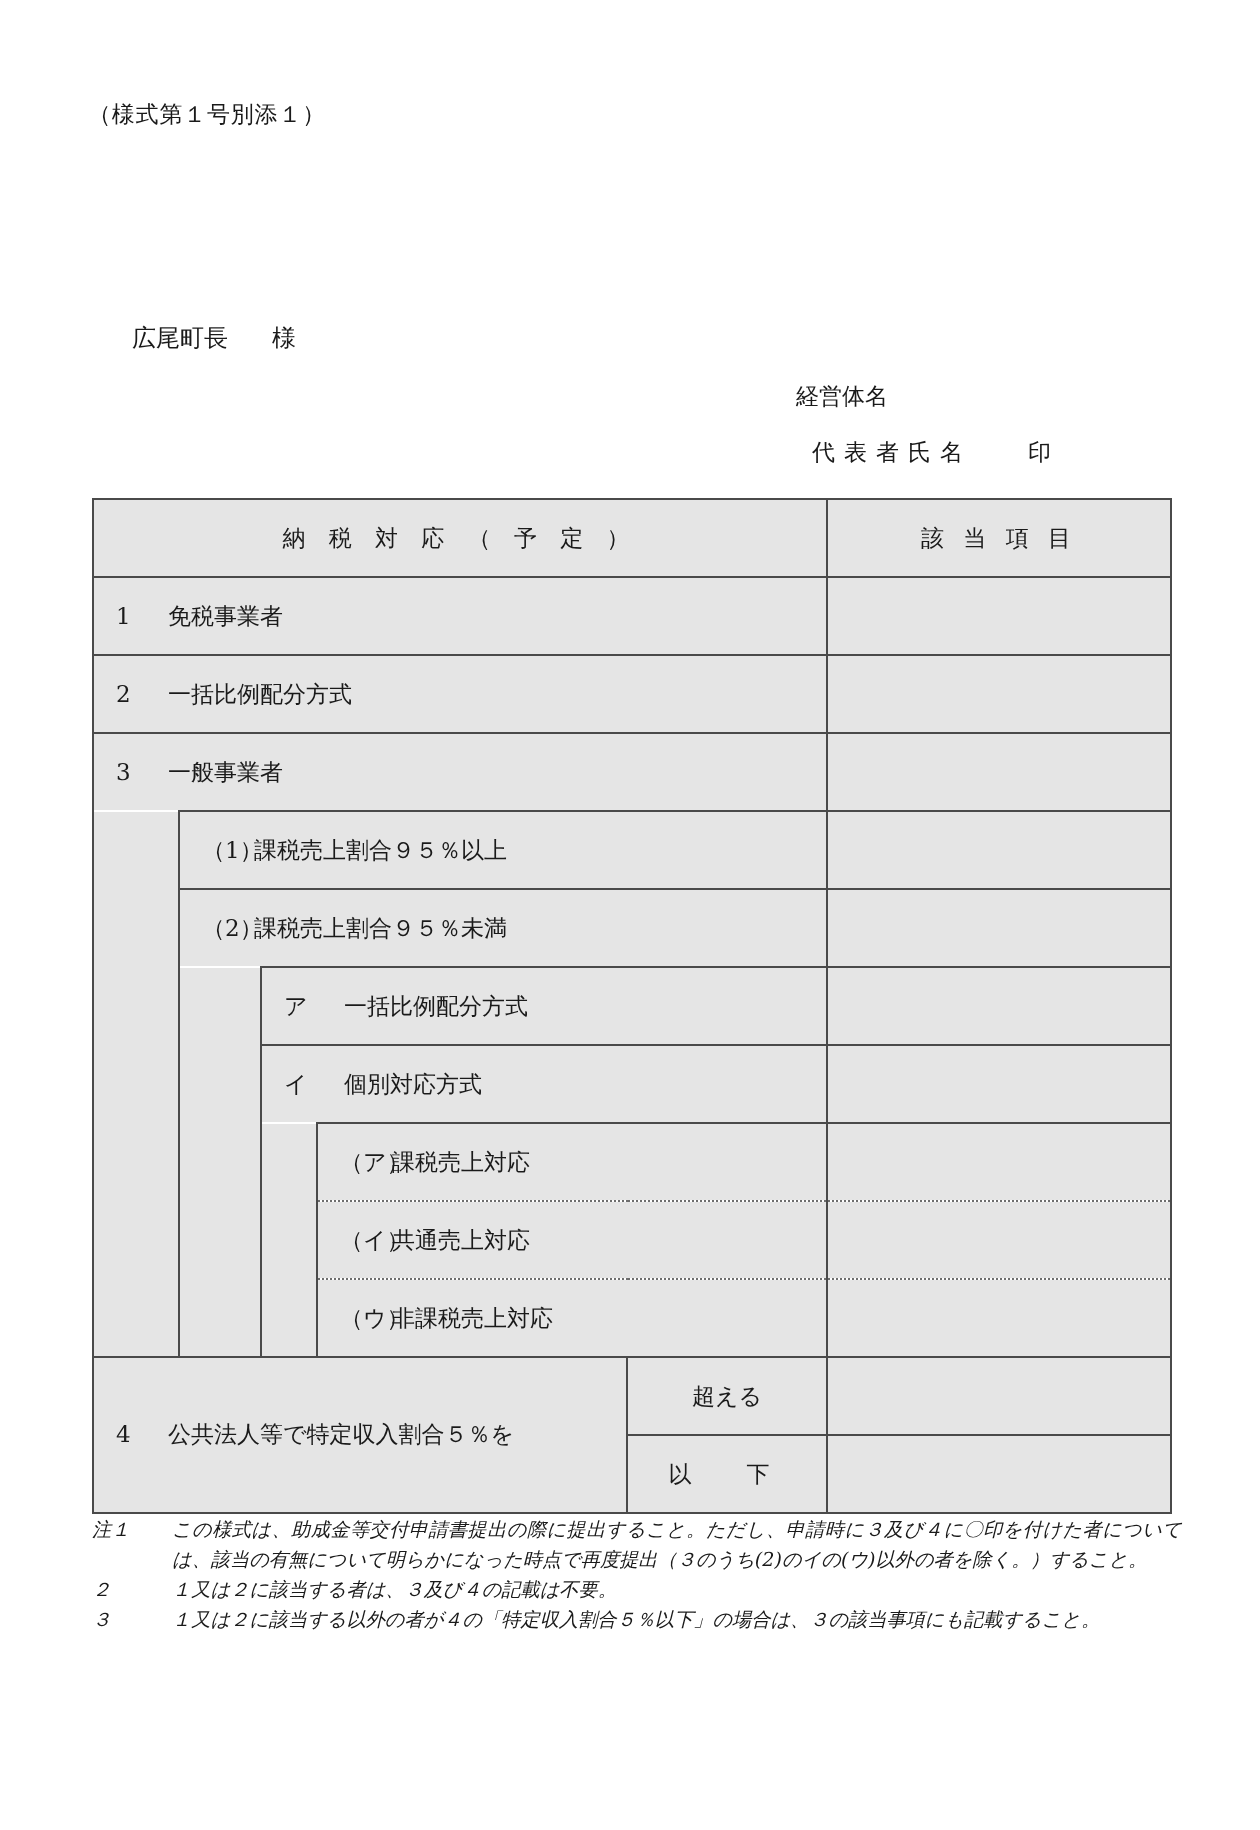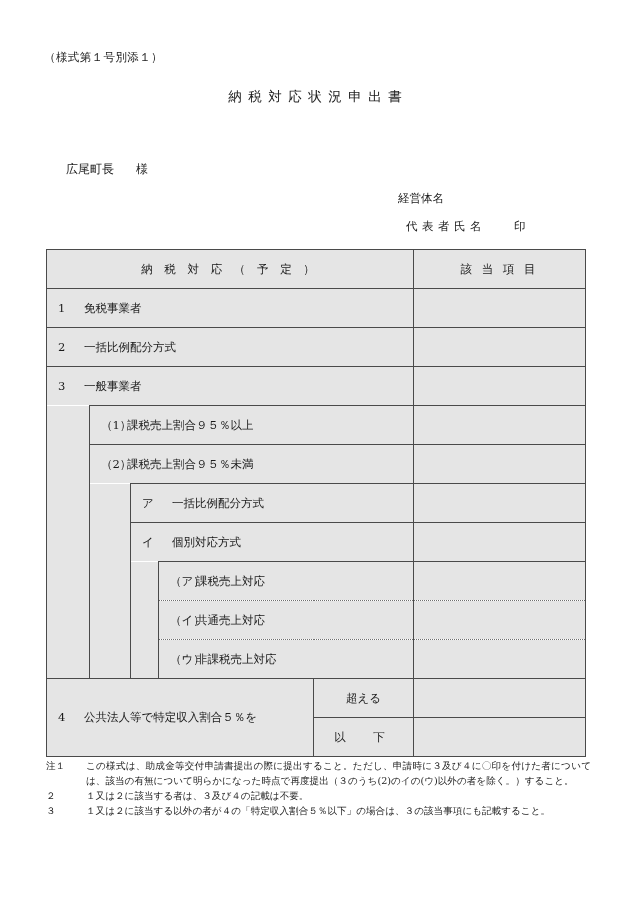--- a/index.html
+++ b/index.html
@@ -139,20 +139,21 @@
   }
 
   
   .notes {
     position: absolute;
     left: 46px;
     top: 759px;
     width: 545px;
     font-size: 9.6px;
     line-height: 1.55;
+    font-style: italic;
   }
   .note-row {
     display: flex;
     align-items: flex-start;
   }
   .note-mark {
     flex: 0 0 auto;
     width: 40px;
     white-space: nowrap;
   }
@@ -162,21 +163,20 @@
     text-align: justify;
   }
 </style>
 </head>
 <body>
 
 <div class="page">
 
   <div class="form-code">（様式第１号別添１）</div>
 
-  <div class="doc-title">納税対応状況申出書</div>
 
 
   <div class="addressee">
     <span>広尾町長</span><span class="sama">様</span>
   </div>
 
   <div class="entity-name">経営体名</div>
 
   <div class="rep-name">
     <span class="nm">代表者氏名</span><span class="seal">印</span>

